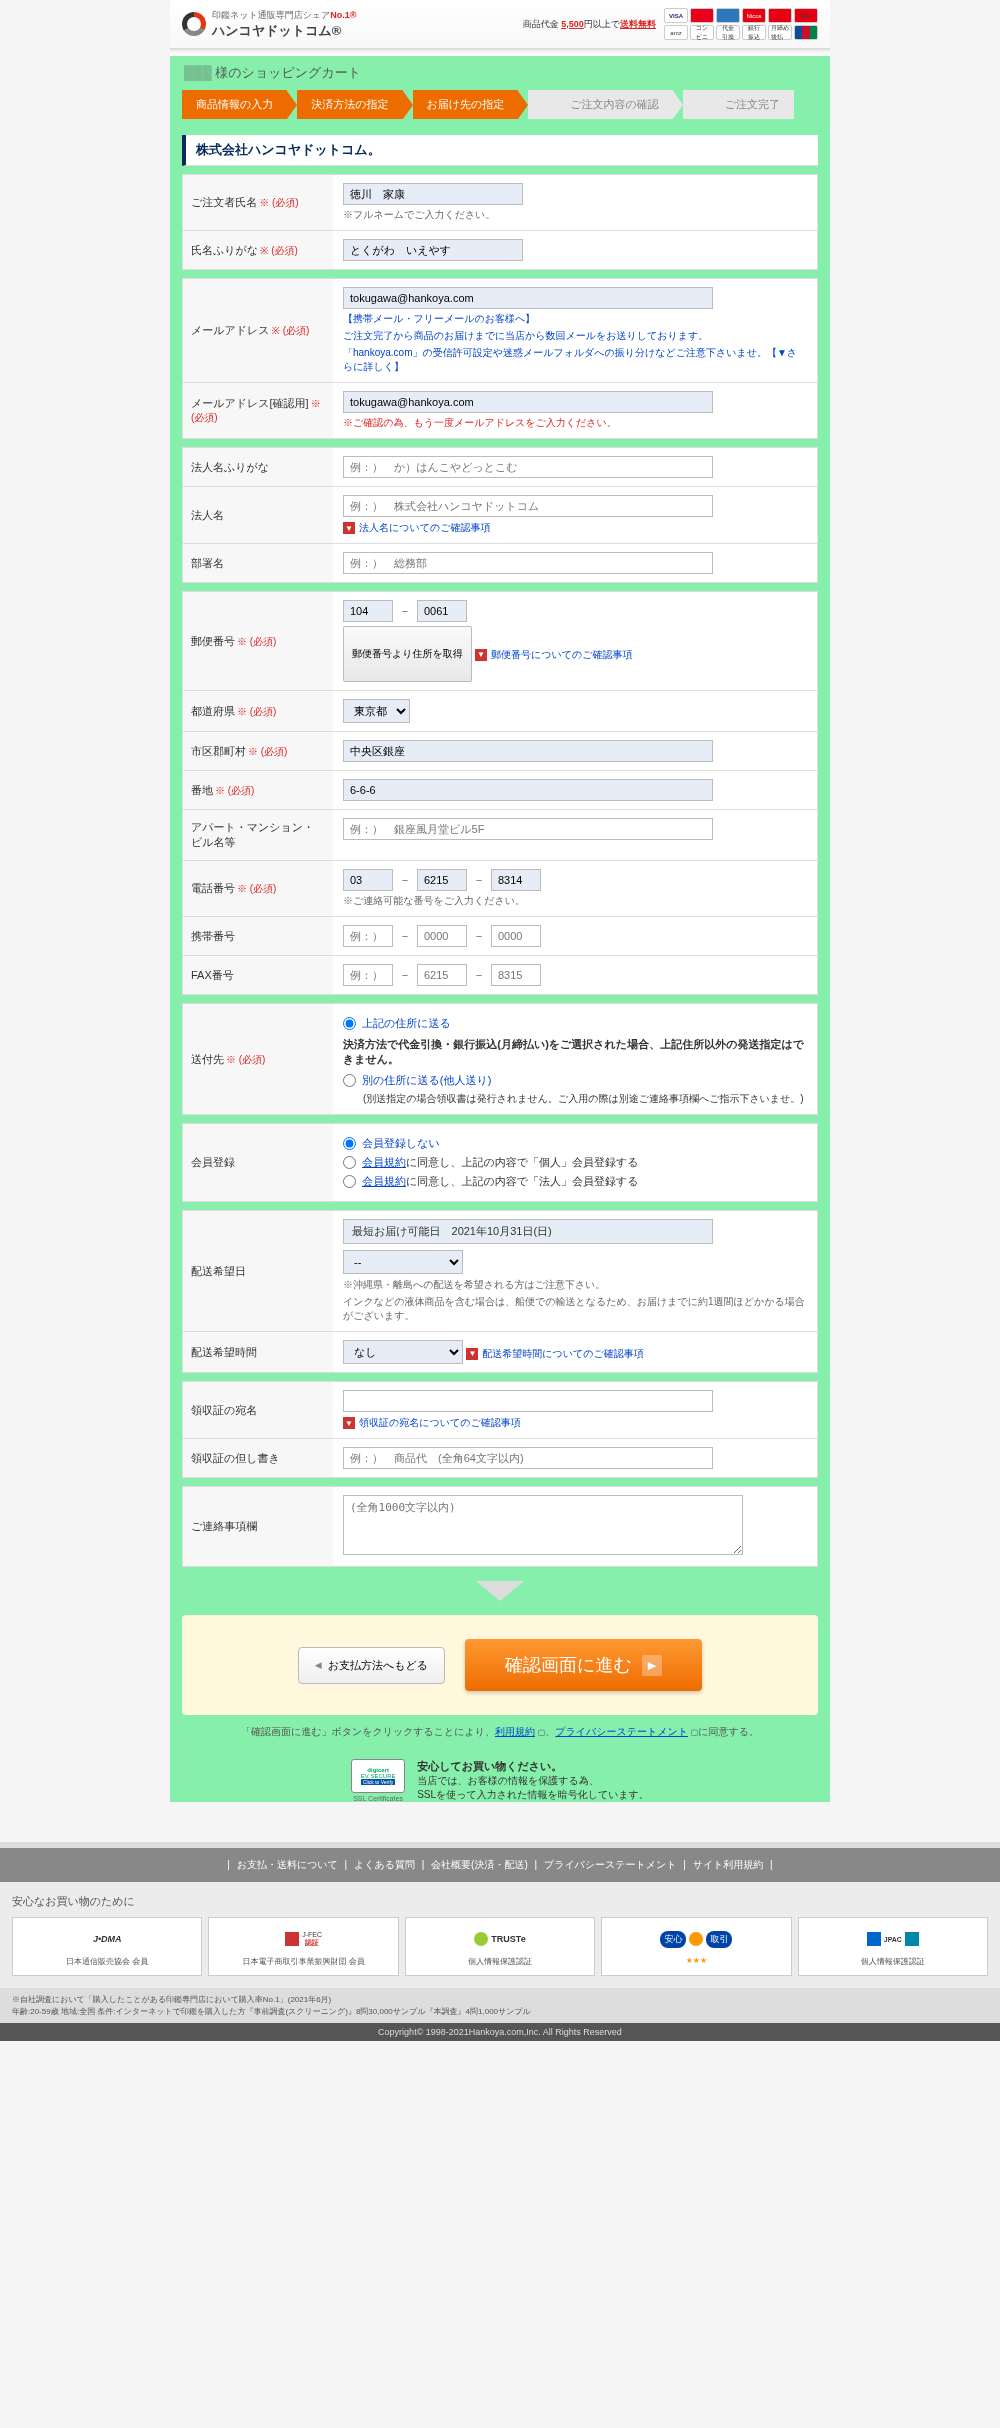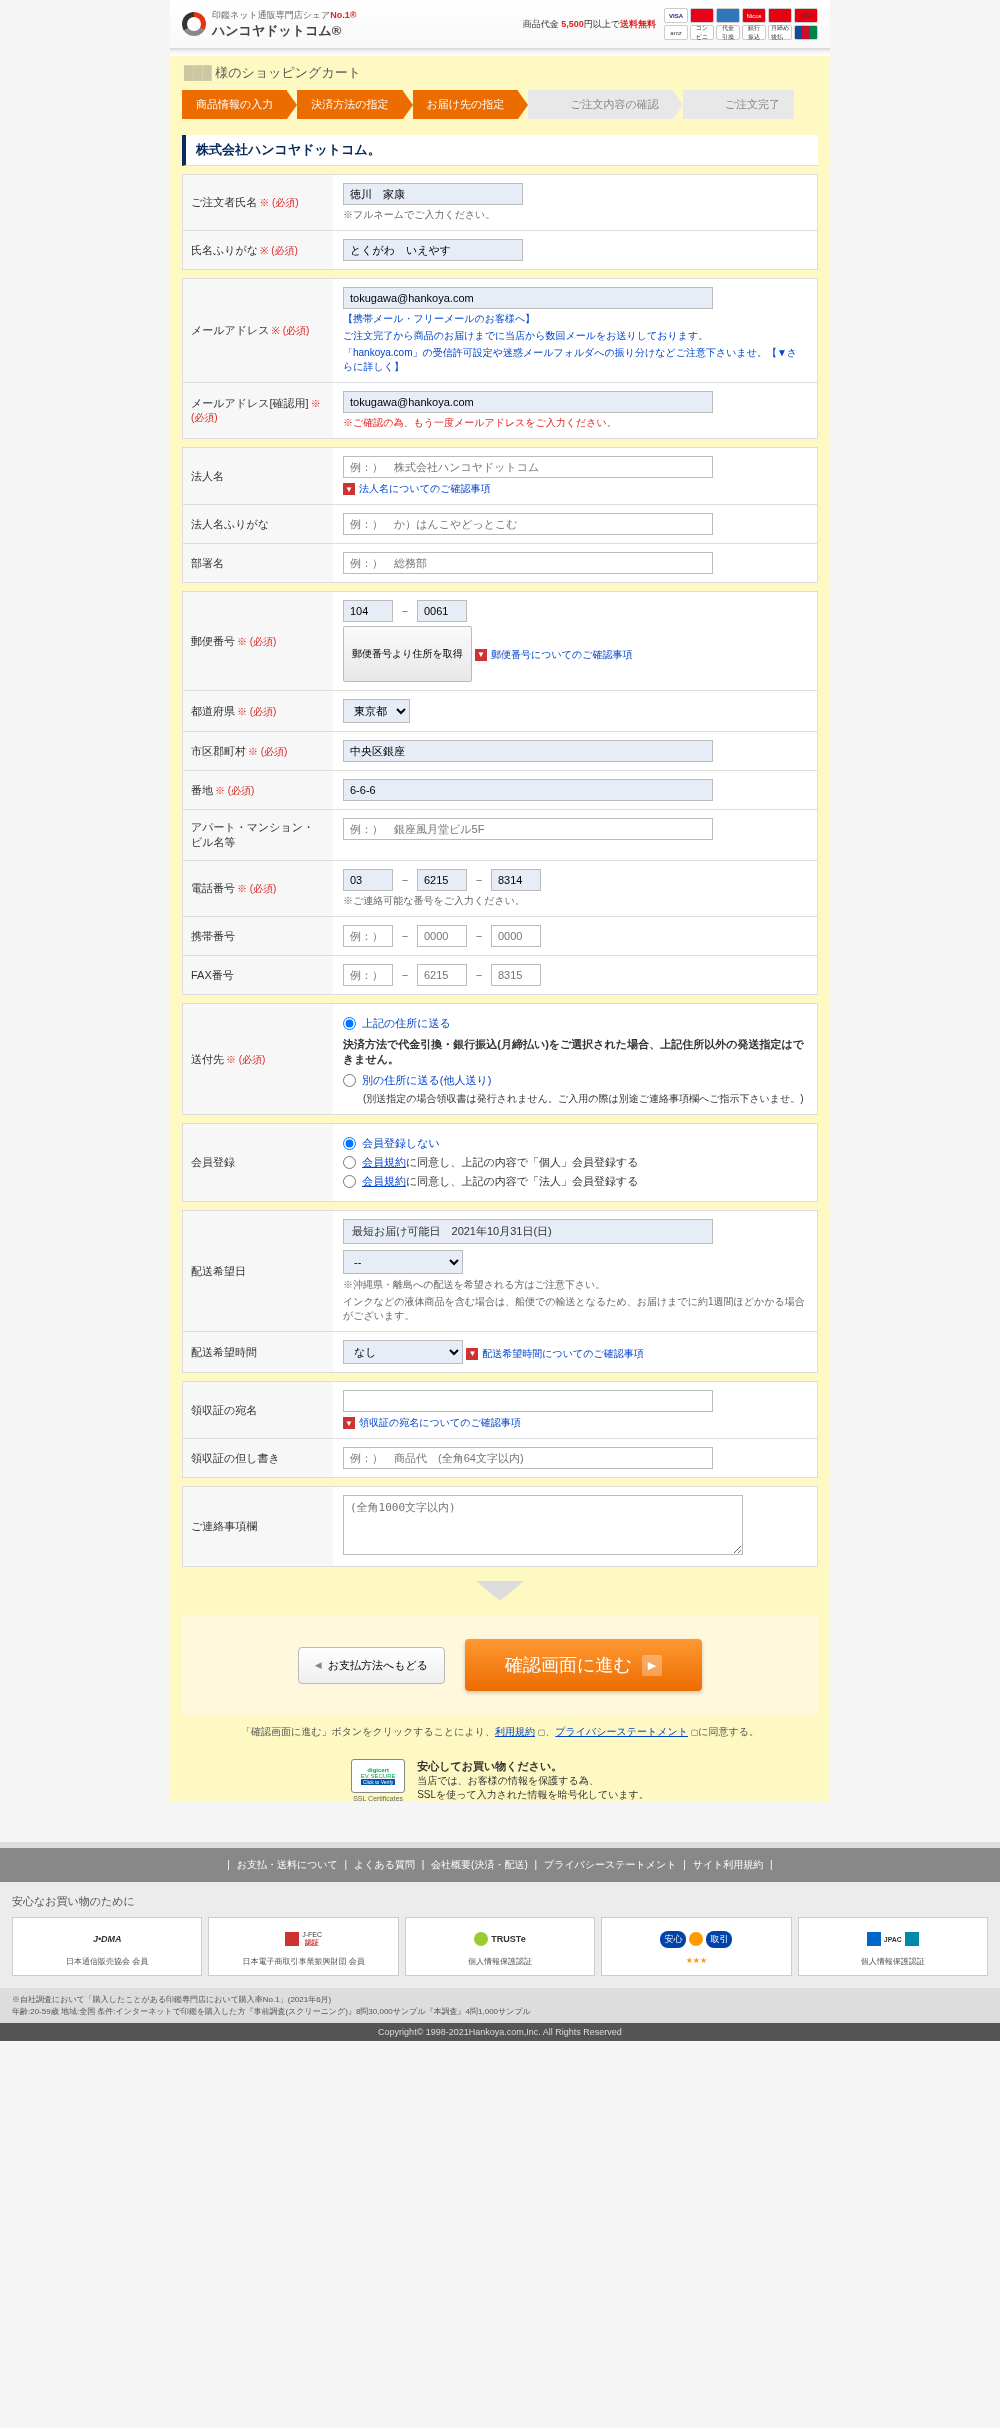--- a/index.html
+++ b/index.html
@@ -1,29 +1,29 @@
 <!DOCTYPE html>
 <html><head>
 <meta charset="utf-8">
 <style>
 * { box-sizing: border-box; margin: 0; padding: 0; }
 body { font-family: "Hiragino Kaku Gothic Pro", Meiryo, sans-serif; font-size: 12px; color: #333; background: #f5f5f5; }
-.container { width: 660px; margin: 0 auto; background: #fef9c3; }
+.container { width: 660px; margin: 0 auto; background: #86efac; }
 
 
 .header { display: flex; justify-content: space-between; align-items: center; padding: 8px 12px; border-bottom: 2px solid #ddd; background: linear-gradient(#fff, #f8f8f8); }
 .logo-area { display: flex; align-items: center; gap: 6px; }
 .logo-mark { width: 24px; height: 24px; border-radius: 50%; background: conic-gradient(#e63312 0 33%, #888 33% 66%, #333 66% 100%); position: relative; }
 .logo-mark::after { content: ''; position: absolute; inset: 5px; background: #fff; border-radius: 50%; }
 .logo-text { font-size: 13px; font-weight: bold; color: #444; }
 .logo-tag { font-size: 9px; color: #666; }
 .logo-tag .no1 { color: #d22; font-weight: bold; }
 .header-right { display: flex; align-items: center; gap: 8px; }
 .ship-note { font-size: 9px; text-align: right; line-height: 1.2; }
-.ship-note b { color: #d22; }
+.ship-note b { color: #d22; text-decoration: underline; }
 .pay-icons { display: grid; grid-template-columns: repeat(6, 24px); gap: 2px; }
 .pay-badge { width: 24px; height: 15px; border: 1px solid #ccc; border-radius: 2px; font-size: 6px; display: flex; align-items: center; justify-content: center; background: #fff; }
 .pay-badge.visa { background: #fff; color: #1a1f71; font-weight: bold; }
 .pay-badge.mc { background: #eb001b; }
 .pay-badge.amex { background: #2e77bc; }
 .pay-badge.nicos { background: #e60012; color: #fff; }
 .pay-badge.amz { background: #fff; }
 .pay-badge.ufj { background: #e60012; }
 .pay-badge.jcb { background: linear-gradient(90deg,#0e4c96 33%,#c8102e 33% 66%,#008347 66%); }
 .pay-badge.nc { background: #e60012; }
@@ -204,29 +204,29 @@
         </div>
       <div class="form-field">
         <input type="text" class="w-full" value="tokugawa@hankoya.com" style="">
         <div class="note-red">※ご確認の為、もう一度メールアドレスをご入力ください。</div>
       </div>
     </div>
   </div>
 
   <div class="form-block">
     <div class="form-row">
+      <div class="form-label">法人名ふりがな</div>
+      <div class="form-field"><input type="text" class="w-full empty" placeholder="例：）　か）はんこやどっとこむ" style=""></div>
+    </div>
+    <div class="form-row">
       <div class="form-label">法人名</div>
       <div class="form-field">
         <input type="text" class="w-full empty" placeholder="例：）　株式会社ハンコヤドットコム" style="">
         <div class="hint-link">法人名についてのご確認事項</div>
       </div>
-    </div>
-    <div class="form-row">
-      <div class="form-label">法人名ふりがな</div>
-      <div class="form-field"><input type="text" class="w-full empty" placeholder="例：）　か）はんこやどっとこむ" style=""></div>
     </div>
     <div class="form-row">
       <div class="form-label">部署名</div>
       <div class="form-field"><input type="text" class="w-full empty" placeholder="例：）　総務部" style=""></div>
     </div>
   </div>
 
   <div class="form-block">
     <div class="form-row">
       <div class="form-label">

